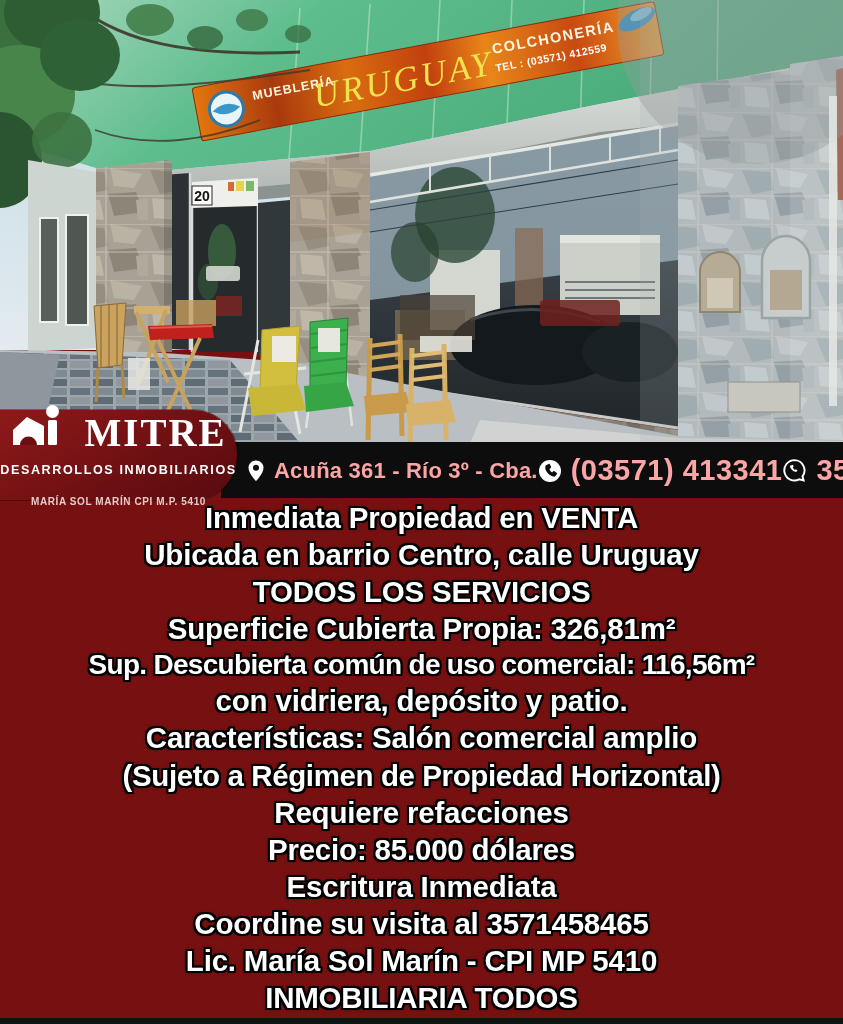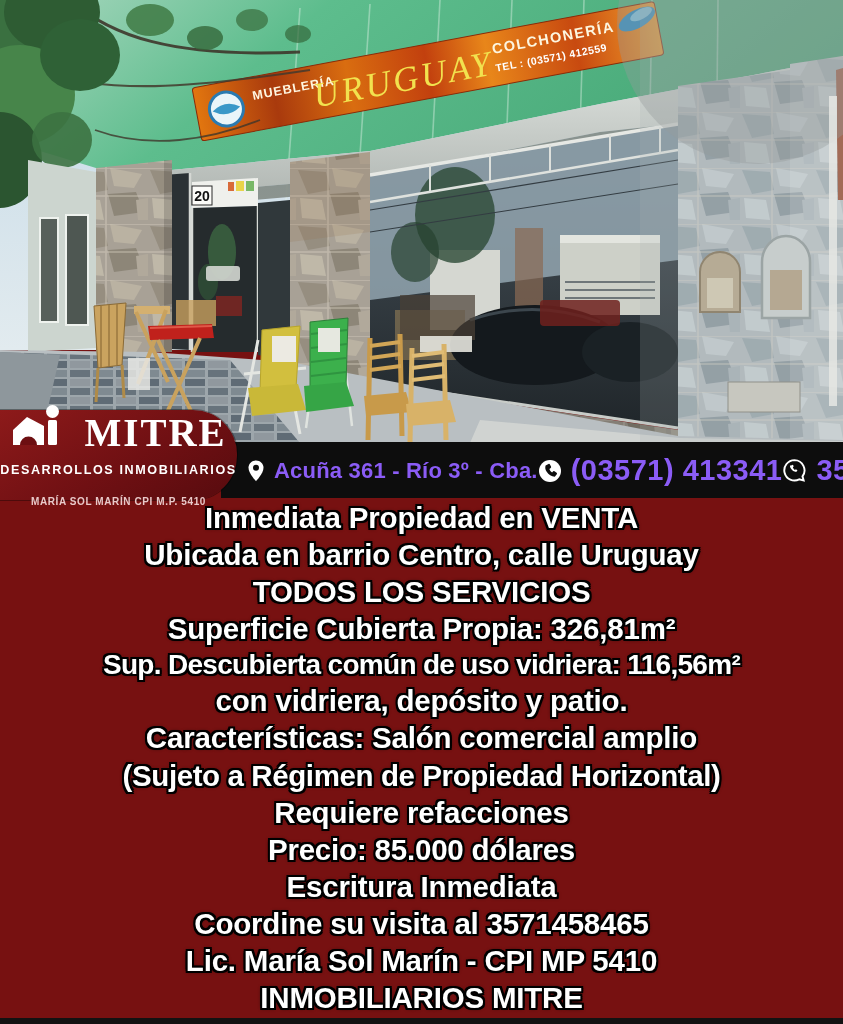--- a/index.html
+++ b/index.html
@@ -3,21 +3,21 @@
 <meta charset="utf-8">
 <style>
   html,body{margin:0;padding:0;background:#222;}
   .poster{position:relative;width:843px;height:1024px;overflow:hidden;
           background:#771111;font-family:"Liberation Sans",sans-serif;}
   .photo{position:absolute;left:0;top:0;width:843px;height:500px;}
   
   .contact-bar{position:absolute;left:221px;right:0;top:442px;height:57px;
 
                background:#0d0d0d;z-index:2;display:flex;align-items:center;
-               color:#8b5cf6;padding:0 14px 0 26px;box-sizing:border-box;}
+               color:#fca5a5;padding:0 14px 0 26px;box-sizing:border-box;}
   .contact-item{display:flex;align-items:center;gap:9px;white-space:nowrap;}
   .addr{font-size:22px;font-weight:bold;letter-spacing:.2px;}
   .phone,.wa{font-size:29px;font-weight:bold;letter-spacing:.5px;}
   .grow{flex:1;}
   .logo-panel{position:absolute;left:0;top:410px;width:237px;height:90px;z-index:3;
               background:linear-gradient(150deg,#8d1a1a 0%,#701013 55%,#570b0e 100%);
               border-radius:0 44px 44px 0;display:flex;flex-direction:column;
               align-items:center;justify-content:center;color:#fff;
               box-shadow:0 0 0 1px rgba(0,0,0,.35);}
   .logo-row{display:flex;align-items:flex-end;gap:22px;}
@@ -288,26 +288,26 @@
     </div>
     <div class="logo-sub">DESARROLLOS INMOBILIARIOS</div>
     <div class="logo-agent">MARÍA SOL MARÍN CPI M.P. 5410</div>
   </div>
 
   <div class="red-section">
     <div class="dline l0">Inmediata Propiedad en VENTA</div>
     <div class="dline l1">Ubicada en barrio Centro, calle Uruguay</div>
     <div class="dline l2">TODOS LOS SERVICIOS</div>
     <div class="dline l3">Superficie Cubierta Propia: 326,81m²</div>
-    <div class="dline l4">Sup. Descubierta común de uso vidriera: 116,56m²</div>
+    <div class="dline l4">Sup. Descubierta común de uso comercial: 116,56m²</div>
     <div class="dline l6">con vidriera, depósito y patio.</div>
     <div class="dline l5">Características: Salón comercial amplio</div>
     <div class="dline l7">(Sujeto a Régimen de Propiedad Horizontal)</div>
     <div class="dline l8">Requiere refacciones</div>
     <div class="dline l9">Precio: 85.000 dólares</div>
     <div class="dline l10">Escritura Inmediata</div>
     <div class="dline l11">Coordine su visita al 3571458465</div>
     <div class="dline l12">Lic. María Sol Marín - CPI MP 5410</div>
-    <div class="dline l13">INMOBILIARIOS MITRE</div>
+    <div class="dline l13">INMOBILIARIA TODOS</div>
   </div>
 
   <div class="bottom-strip"></div>
 </div>
 
 </body></html>

